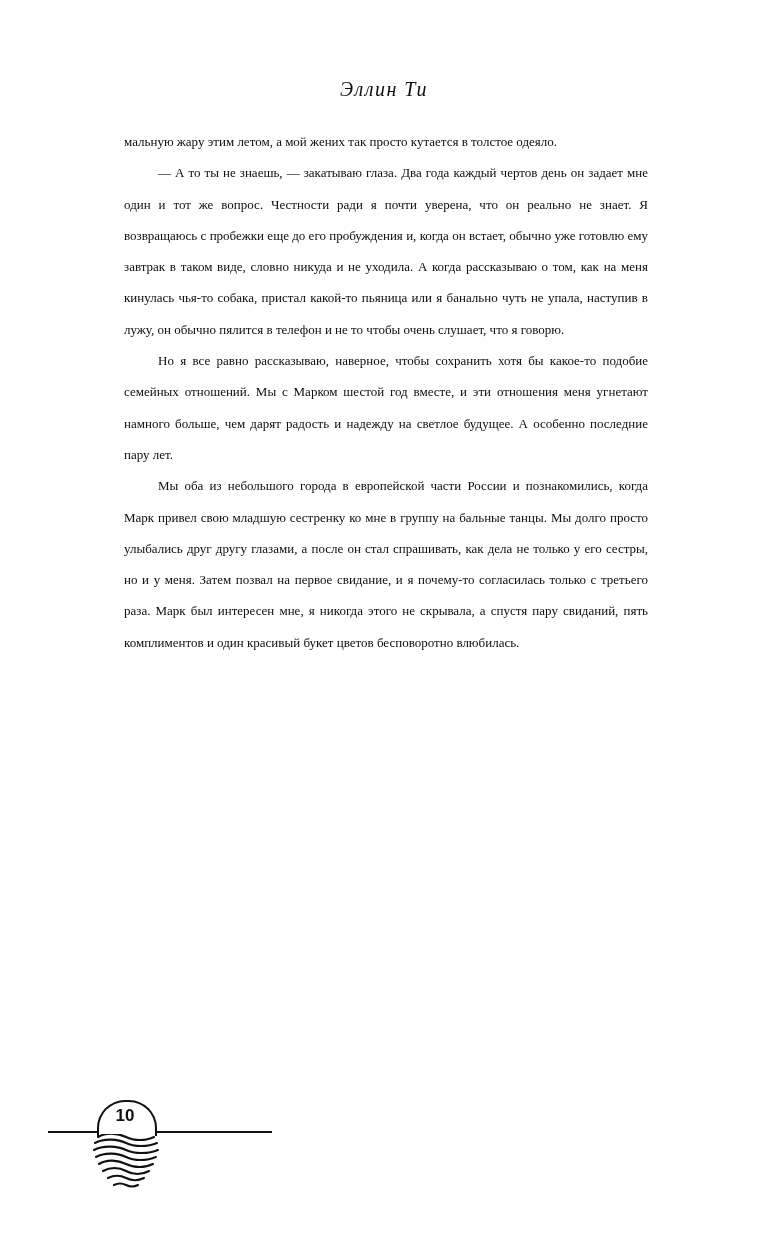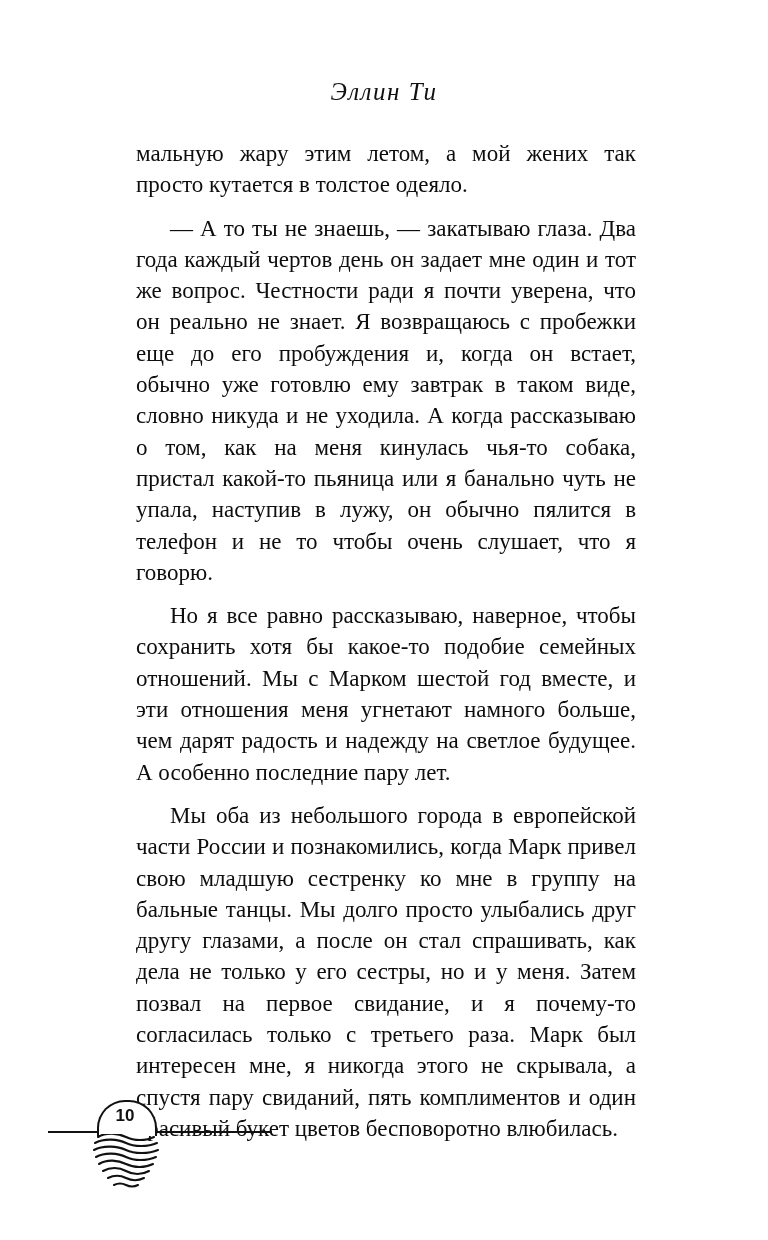--- a/index.html
+++ b/index.html
@@ -23,33 +23,33 @@
     height: 1240px;
   }
   .running-head {
     position: absolute;
     left: 0;
     top: 78px;
     width: 768px;
     text-align: center;
     font-family: "Liberation Serif", "DejaVu Serif", serif;
     font-style: italic;
-    font-size: 25px;
+    font-size: 20px;
     letter-spacing: 1.5px;
     color: #111111;
   }
   .text-column {
     position: absolute;
     left: 124px;
     top: 126px;
     width: 524px;
   }
   p.body-par {
-    margin: 12px;
-    font-size: 23px;
+    margin: 0;
+    font-size: 13px;
     line-height: 31.3px;
     text-align: justify;
     text-justify: inter-word;
     color: #0d0d0d;
     hyphens: manual;
   }
   p.body-par.indent {
     text-indent: 34px;
   }
   .footer {

